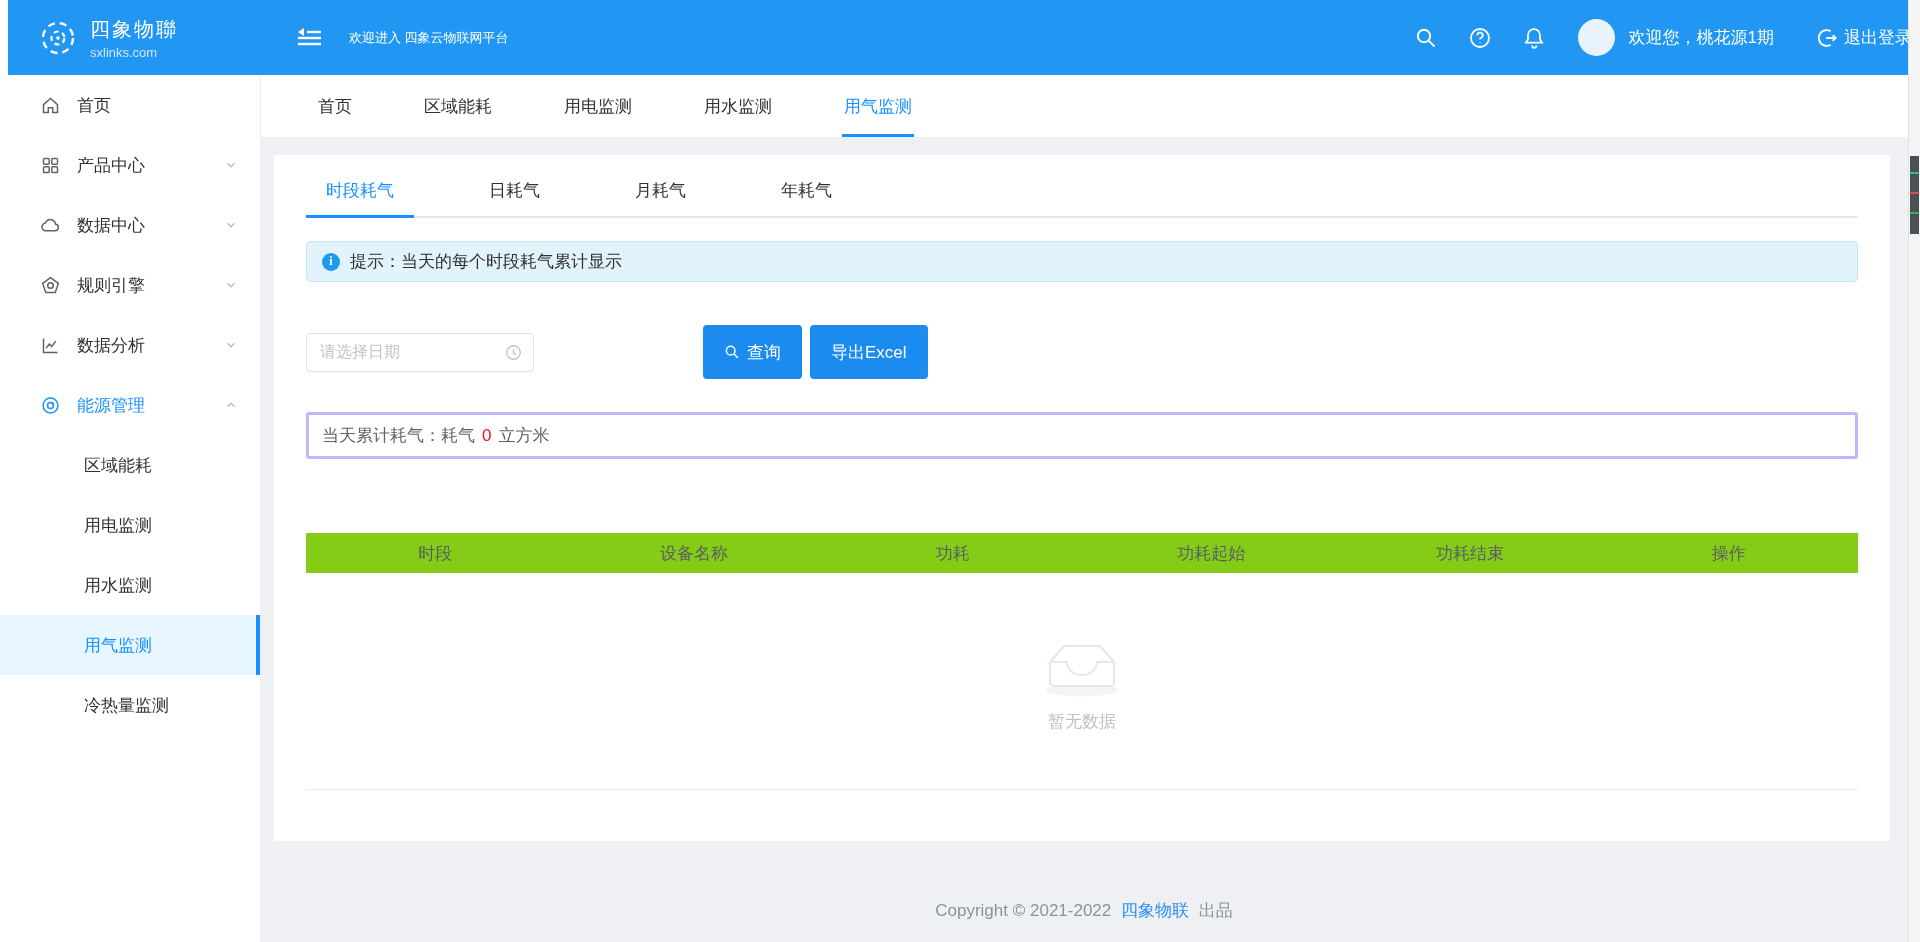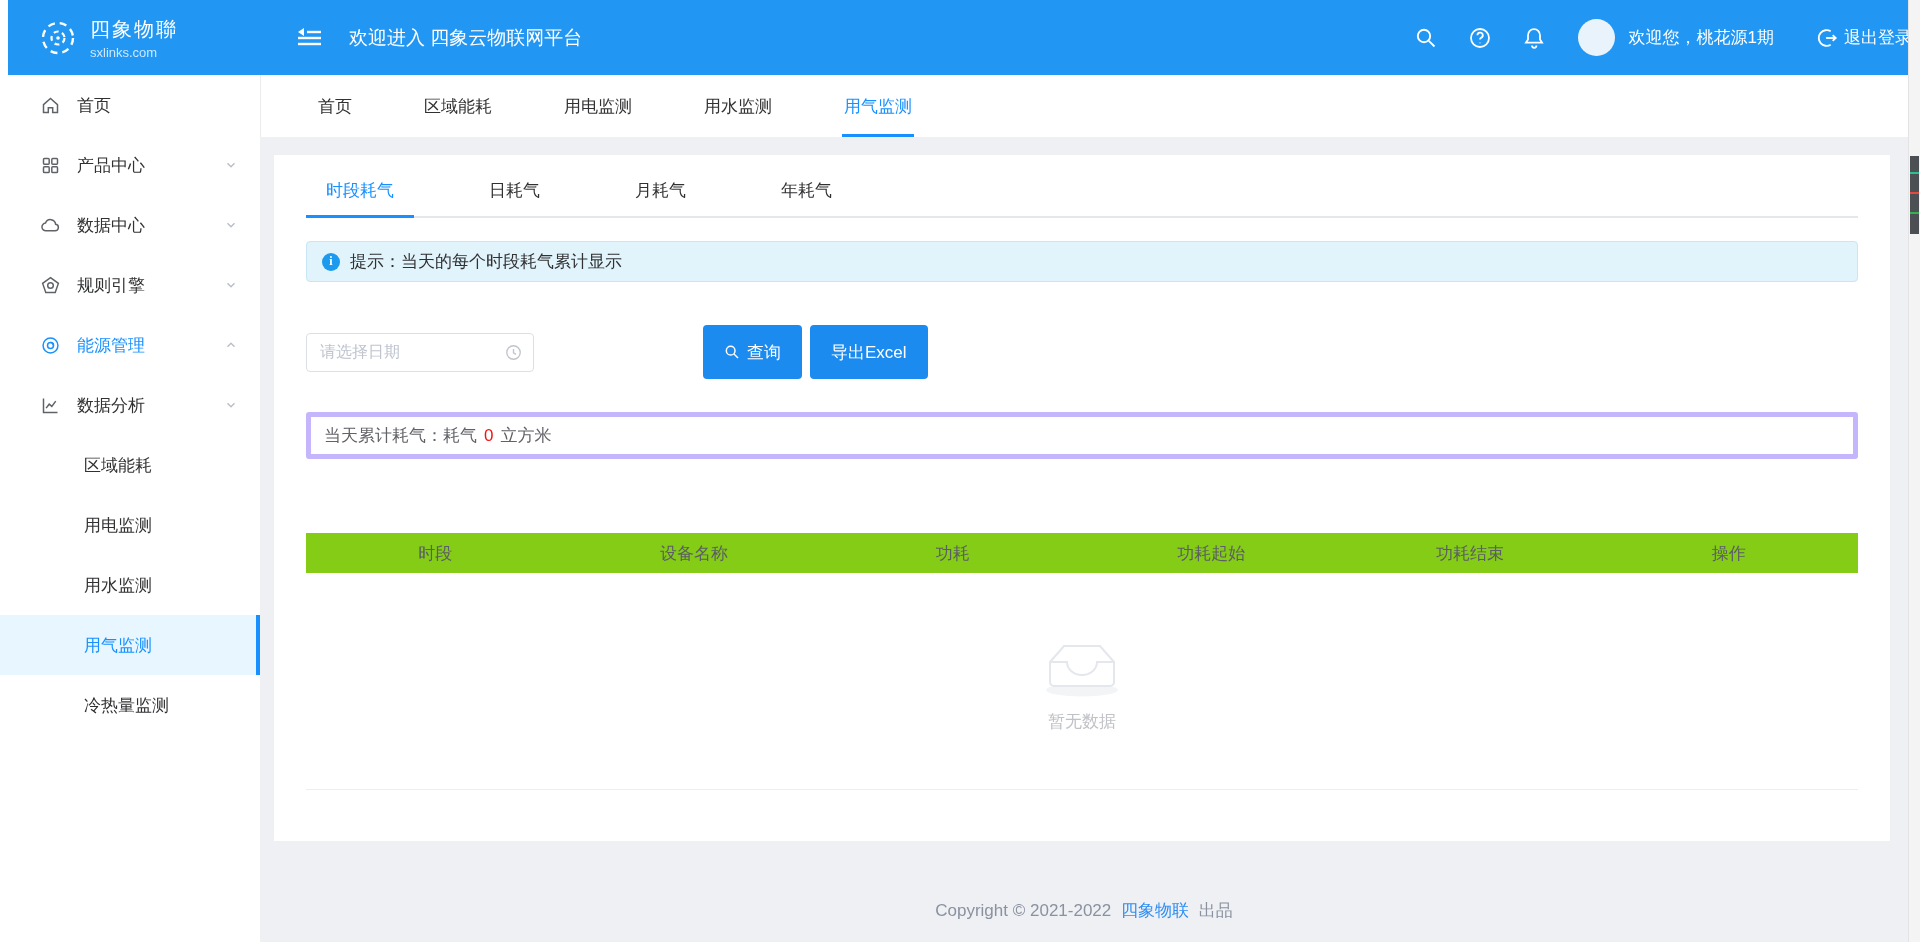--- a/index.html
+++ b/index.html
@@ -7,21 +7,21 @@
     font-family:"Liberation Sans","DejaVu Sans",sans-serif; color:#303133; }
 
   
   .header { position:absolute; left:0; top:0; width:1920px; height:75px;
     background:#2196f3; display:flex; align-items:center; z-index:5;margin-left:8px; }
   .logo { width:260px; height:75px; display:flex; align-items:center; padding-left:30px; cursor:pointer; }
   .logo-txt { margin-left:12px; color:#fff; }
   .logo-title { font-size:20px; letter-spacing:2px; }
   .logo-sub { font-size:13px; color:rgba(255,255,255,.78); margin-top:2px; }
   .collapse-btn { background:none; border:none; margin-left:28px; cursor:pointer; display:flex; }
-  .head-title { color:#fff; font-size:19px; margin-left:26px; }
+  .head-title { color:#fff; font-size:13px; margin-left:26px; }
   .head-right { margin-left:auto; display:flex; align-items:center; padding-right:16px; }
   .hicon { display:flex; margin-left:30px; cursor:pointer; }
   .avatar { width:37px; height:37px; border-radius:50%; background:#e9f3fc; margin-left:32px; cursor:pointer; }
   .greeting { color:#fff; font-size:17px; margin-left:14px; }
   .logout { display:flex; align-items:center; color:#fff; font-size:17px; margin-left:42px; cursor:pointer; gap:6px; }
 
   
   .sidebar { position:absolute; left:0; top:75px; bottom:0; width:260px; background:#fff; }
   .side-item { height:60px; display:flex; align-items:center; padding-left:40px; position:relative;
     font-size:17px; color:#303133; cursor:pointer; }
@@ -62,21 +62,21 @@
     padding:0 36px 0 13px; font-size:16px; color:#3b82f6; outline:none;
     font-family:"Liberation Sans","DejaVu Sans",sans-serif; }
   .date-input::placeholder { color:#bfc4cf; }
   .date-icon { position:absolute; right:11px; top:10px; color:#c0c4cc; display:flex; }
   .btn { height:54px; background:#1b8bf0; color:#fff; border:none; border-radius:4px;
     font-size:17px; padding:0 21px; display:inline-flex; align-items:center; gap:7px; cursor:pointer;
     font-family:"Liberation Sans","DejaVu Sans",sans-serif; }
   .btn-query { margin-left:169px; }
   .btn-export { margin-left:8px; }
 
-  .summary { margin-top:33px; height:47px; border:5px solid #c4b5fd; border-radius:3px;
+  .summary { margin-top:33px; height:47px; border:3px solid #c4b5fd; border-radius:3px;
     display:flex; align-items:center; padding:0 13px; font-size:17px; color:#606266; }
   .summary .val { color:#f01414; margin:0 7px; }
 
   .table { margin-top:74px; border-bottom:1px solid #ebeef5; }
   .thead { display:flex; height:40px; background:#84cc16; align-items:center; }
   .th { flex:1; text-align:center; font-size:17px; color:#5a5e66; }
   .tbody { height:216px; display:flex; flex-direction:column; align-items:center; justify-content:center; }
   .empty-text { margin-top:12px; font-size:17px; color:#c0c2c7; }
 
   .footer { position:absolute; left:0; right:0; bottom:20px; text-align:center;
@@ -193,43 +193,43 @@
       <circle cx="12" cy="12" r="3.2"></circle>
     </svg>
     <span>规则引擎</span>
     <span class="chev">
         <svg width="14" height="14" viewBox="0 0 24 24" fill="none" stroke="currentColor" stroke-width="2.4">
           <polyline points="6,9 12,15 18,9"></polyline>
         </svg>
       </span>
   </div>
 
+  <div class="side-item">
+    <svg class="sicon" width="21" height="21" viewBox="0 0 24 24" fill="none" stroke="currentColor" stroke-width="1.7">
+      <path d="M4 4 V20 H20"></path>
+      <polyline points="7,15 10.5,10.5 13.5,13 18,7"></polyline>
+    </svg>
+    <span>数据分析</span>
+    <span class="chev">
+        <svg width="14" height="14" viewBox="0 0 24 24" fill="none" stroke="currentColor" stroke-width="2.4">
+          <polyline points="6,9 12,15 18,9"></polyline>
+        </svg>
+      </span>
+  </div>
+
   <div class="side-item active-parent">
     <svg class="sicon" width="21" height="21" viewBox="0 0 24 24" fill="none" stroke="currentColor" stroke-width="1.7">
       <circle cx="12" cy="12" r="8.5"></circle>
       <circle cx="12" cy="12" r="3.4"></circle>
       <path d="M12 8.6 a3.4 3.4 0 0 1 3.4 3.4"></path>
     </svg>
     <span>能源管理</span>
     <span class="chev">
         <svg width="14" height="14" viewBox="0 0 24 24" fill="none" stroke="currentColor" stroke-width="2.4">
           <polyline points="6,15 12,9 18,15"></polyline>
-        </svg>
-      </span>
-  </div>
-
-  <div class="side-item">
-    <svg class="sicon" width="21" height="21" viewBox="0 0 24 24" fill="none" stroke="currentColor" stroke-width="1.7">
-      <path d="M4 4 V20 H20"></path>
-      <polyline points="7,15 10.5,10.5 13.5,13 18,7"></polyline>
-    </svg>
-    <span>数据分析</span>
-    <span class="chev">
-        <svg width="14" height="14" viewBox="0 0 24 24" fill="none" stroke="currentColor" stroke-width="2.4">
-          <polyline points="6,9 12,15 18,9"></polyline>
         </svg>
       </span>
   </div>
 
   <div class="side-sub">区域能耗</div>
   <div class="side-sub">用电监测</div>
   <div class="side-sub">用水监测</div>
   <div class="side-sub active">用气监测</div>
   <div class="side-sub">冷热量监测</div>
 

